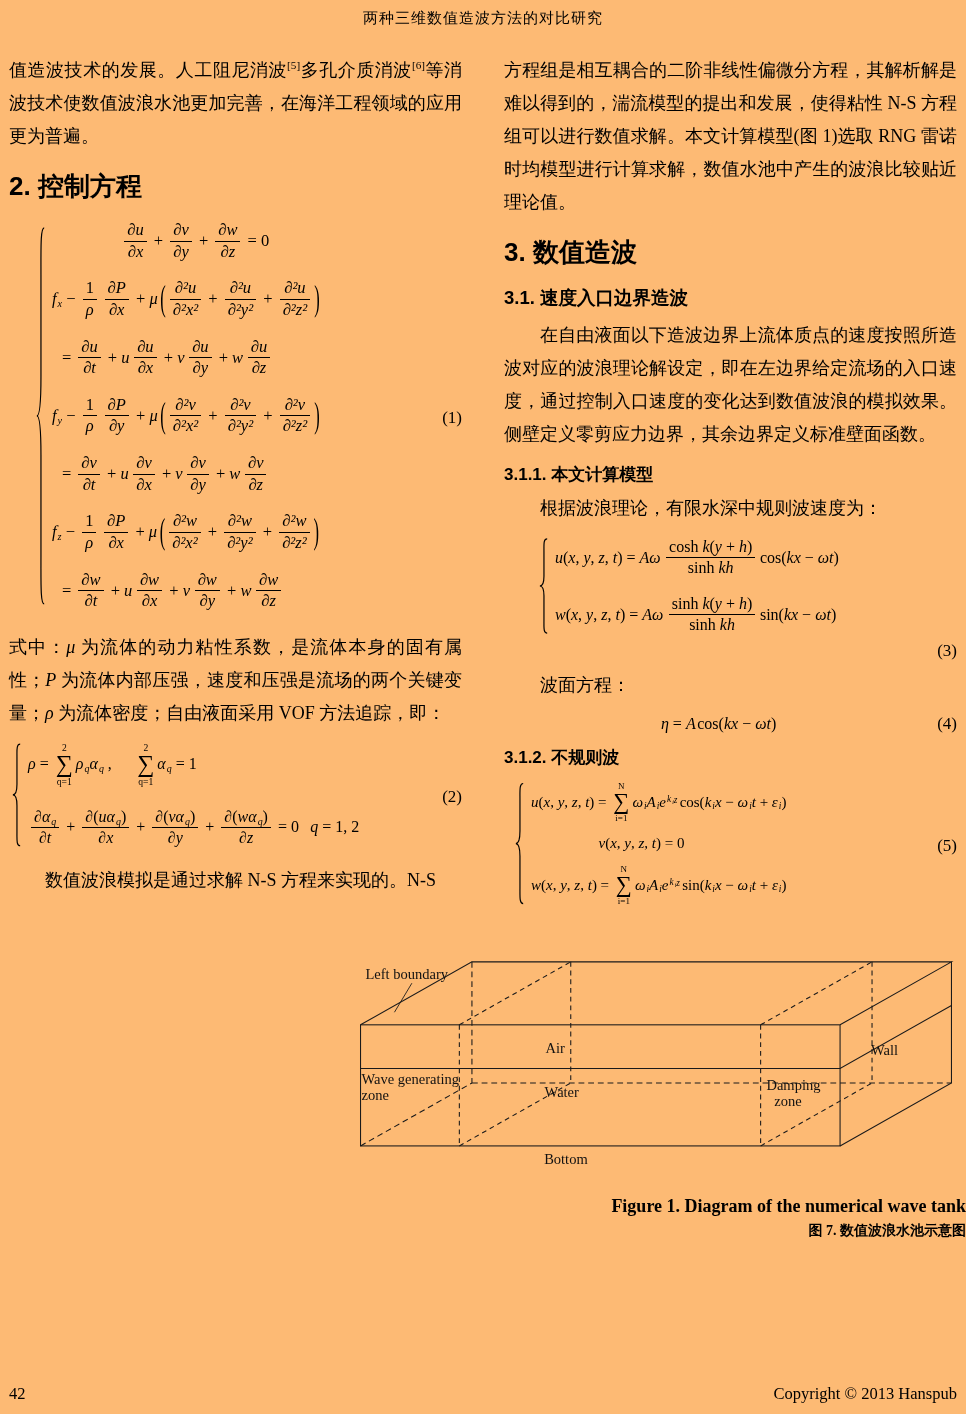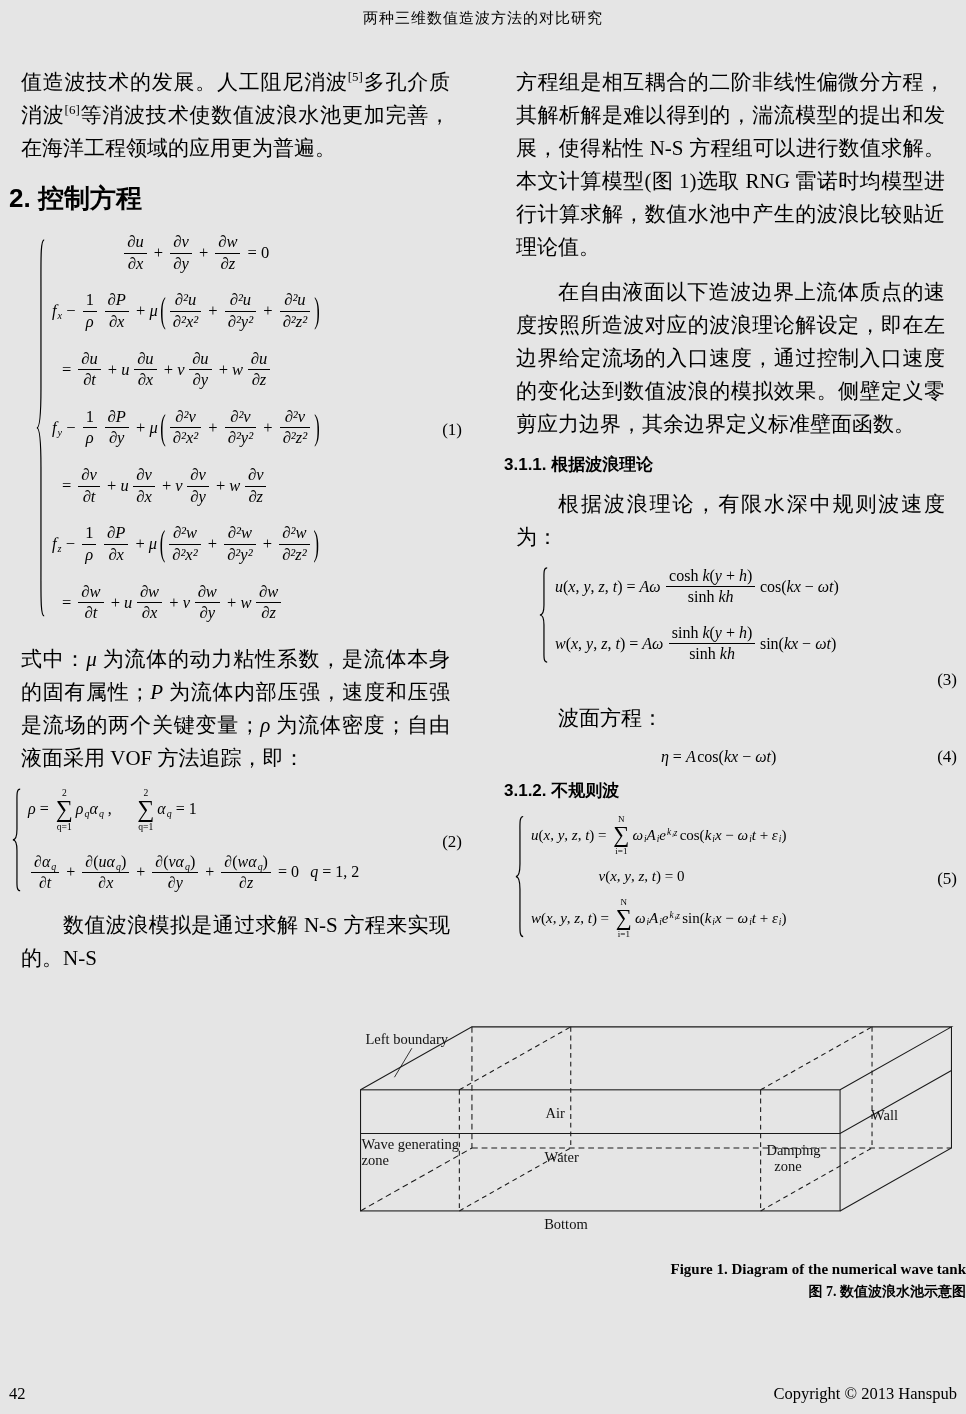--- a/index.html
+++ b/index.html
@@ -1,22 +1,22 @@
 <!DOCTYPE html>
 <html><head>
 <meta charset="utf-8">
 <style>
   *{box-sizing:border-box;}
   html,body{margin:0;padding:0;background:#ffffff;}
-  .page{width:966px;height:1414px;margin:0 auto;background:#e5e5e5;position:relative;
+  .page{width:966px;height:1414px;margin:0 auto;background:#fdba74;position:relative;
         font-family:"Liberation Serif","DejaVu Serif",serif;color:#000;overflow:hidden;}
   .header{padding-top:9px;text-align:center;font-size:15px;letter-spacing:1px;}
   .columns{display:flex;gap:42px;padding:0 9px;margin-top:26px;}
   .col{width:456px;}
-  .body-text{margin:12px;font-size:21px;line-height:33px;text-align:justify;}
+  .body-text{margin:0;font-size:18px;line-height:33px;text-align:justify;}
   .indent{text-indent:2em;}
   .h-major{font-family:"Liberation Sans","DejaVu Sans",sans-serif;font-size:26px;font-weight:bold;margin:16px 0 10px;}
   .h-sub{font-family:"Liberation Sans","DejaVu Sans",sans-serif;font-size:18.5px;font-weight:bold;margin:15px 0 9px;}
   .h-subsub{font-family:"Liberation Sans","DejaVu Sans",sans-serif;font-size:17px;font-weight:bold;margin:12px 0 6px;}
 
   
   .equation{display:flex;align-items:center;margin:12px 0;font-size:16px;}
   .eq-body{flex:1;}
   .eq-num{font-size:17px;margin-left:4px;}
   .eq-num-line{text-align:right;font-size:17px;margin:2px 0 8px;}
@@ -50,21 +50,21 @@
   .msup sup{vertical-align:baseline;position:relative;top:-0.45em;margin-left:1px;}
   .msum{display:inline-flex;flex-direction:column;align-items:center;line-height:1;margin:0 3px;}
   .msum .sigma{font-size:1.5em;line-height:0.95;}
   .msum .lim{font-size:0.6em;line-height:1.15;}
   .bigp{display:inline-block;margin:0 1px;transform-origin:center;}
 
   
   .figure-block{margin-top:28px;text-align:right;}
   .figure-svg{width:620px;height:232px;}
   .figure-svg text{font-size:15px;fill:#111;font-family:"Liberation Serif","DejaVu Serif",serif;}
-  .caption-en{font-weight:bold;font-size:15px;margin-top:10px;}
+  .caption-en{font-weight:bold;font-size:18px;margin-top:10px;}
   .caption-zh{font-weight:bold;font-size:14px;margin-top:5px;}
   .footer{position:absolute;left:9px;right:9px;bottom:10px;display:flex;justify-content:space-between;font-size:16.5px;}
 </style>
 </head>
 <body>
 
 <div class="page">
 
   <div class="header">
     <span>两种三维数值造波方法的对比研究</span>
@@ -344,22 +344,24 @@
               </span>
             </span></div>
         <div class="eq-num">(2)</div>
       </div>
 
       <p class="body-text indent">数值波浪模拟是通过求解 N-S 方程来实现的。N-S</p>
     </div>
 
     <div class="col">
       <p class="body-text">方程组是相互耦合的二阶非线性偏微分方程，其解析解是难以得到的，湍流模型的提出和发展，使得粘性 N-S 方程组可以进行数值求解。本文计算模型(图 1)选取 RNG 雷诺时均模型进行计算求解，数值水池中产生的波浪比较贴近理论值。</p>
+      <h2 class="h-major">3. 数值造波</h2>
+      <h3 class="h-sub">3.1. 速度入口边界造波</h3>
       <p class="body-text indent">在自由液面以下造波边界上流体质点的速度按照所造波对应的波浪理论解设定，即在左边界给定流场的入口速度，通过控制入口速度的变化达到数值波浪的模拟效果。侧壁定义零剪应力边界，其余边界定义标准壁面函数。</p>
-      <h4 class="h-subsub">3.1.1. 根据波浪理论</h4>
+      <h4 class="h-subsub">3.1.1. 本文计算模型</h4>
       <p class="body-text indent">根据波浪理论，有限水深中规则波速度为：</p>
 
       <div class="equation eq3">
         <div class="eq-body"><span class="cases">
               <svg viewBox="0 0 12 100" preserveAspectRatio="none" class="brace">
                 <path d="M10,2 C6,2 6.5,7 6.5,14 L6.5,40 C6.5,46 5,50 2,50 C5,50 6.5,54 6.5,60 L6.5,86 C6.5,93 6,98 10,98" fill="none" stroke="#000" stroke-width="1.2" vector-effect="non-scaling-stroke"></path>
               </svg>
               <span class="rows">
                 <span class="crow">
                   <span class="mi">u</span>

